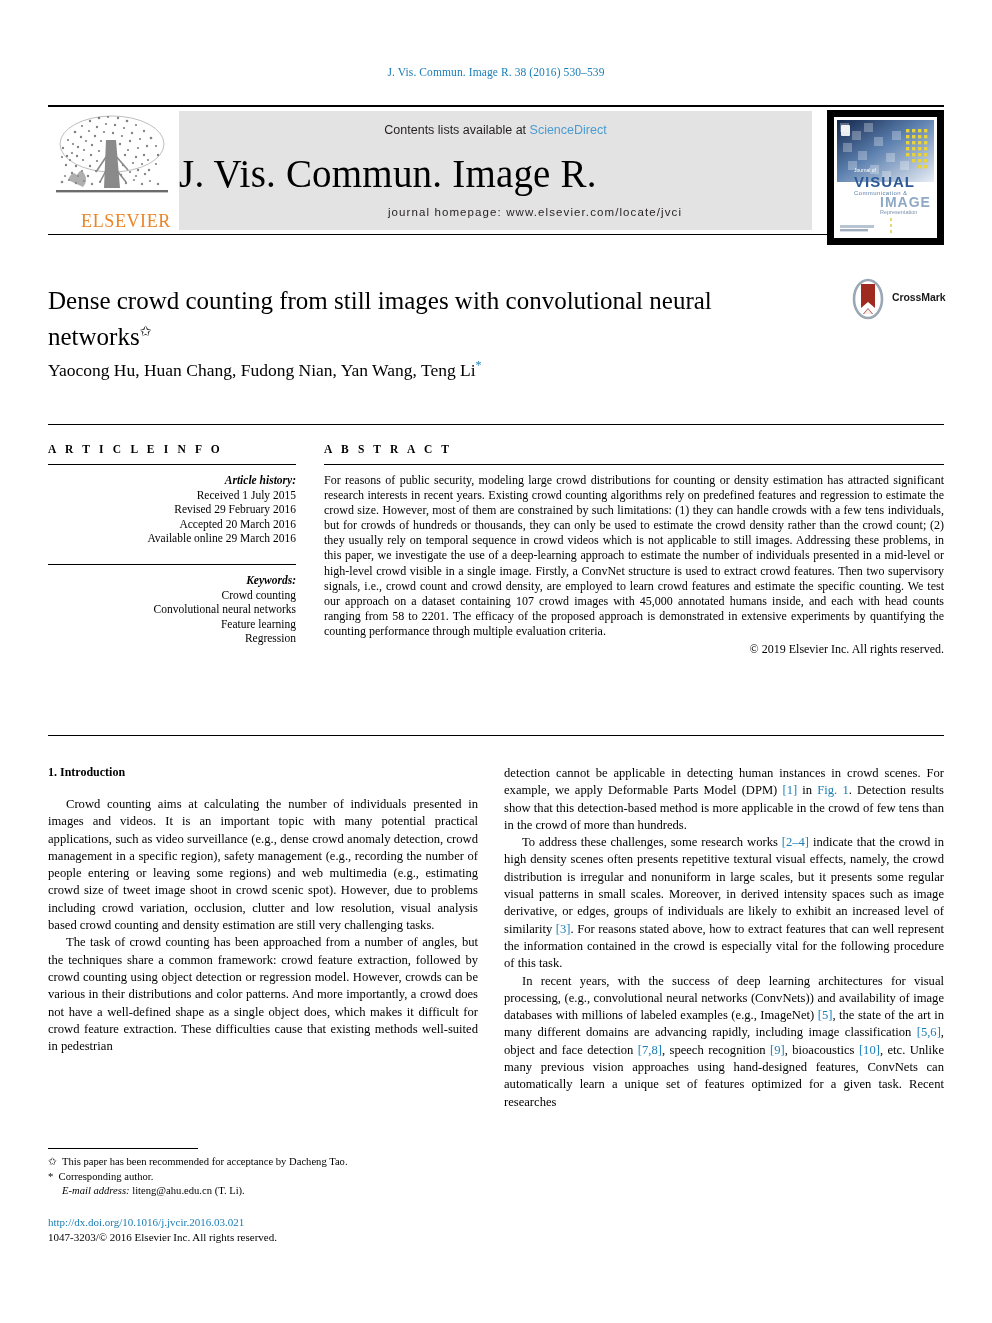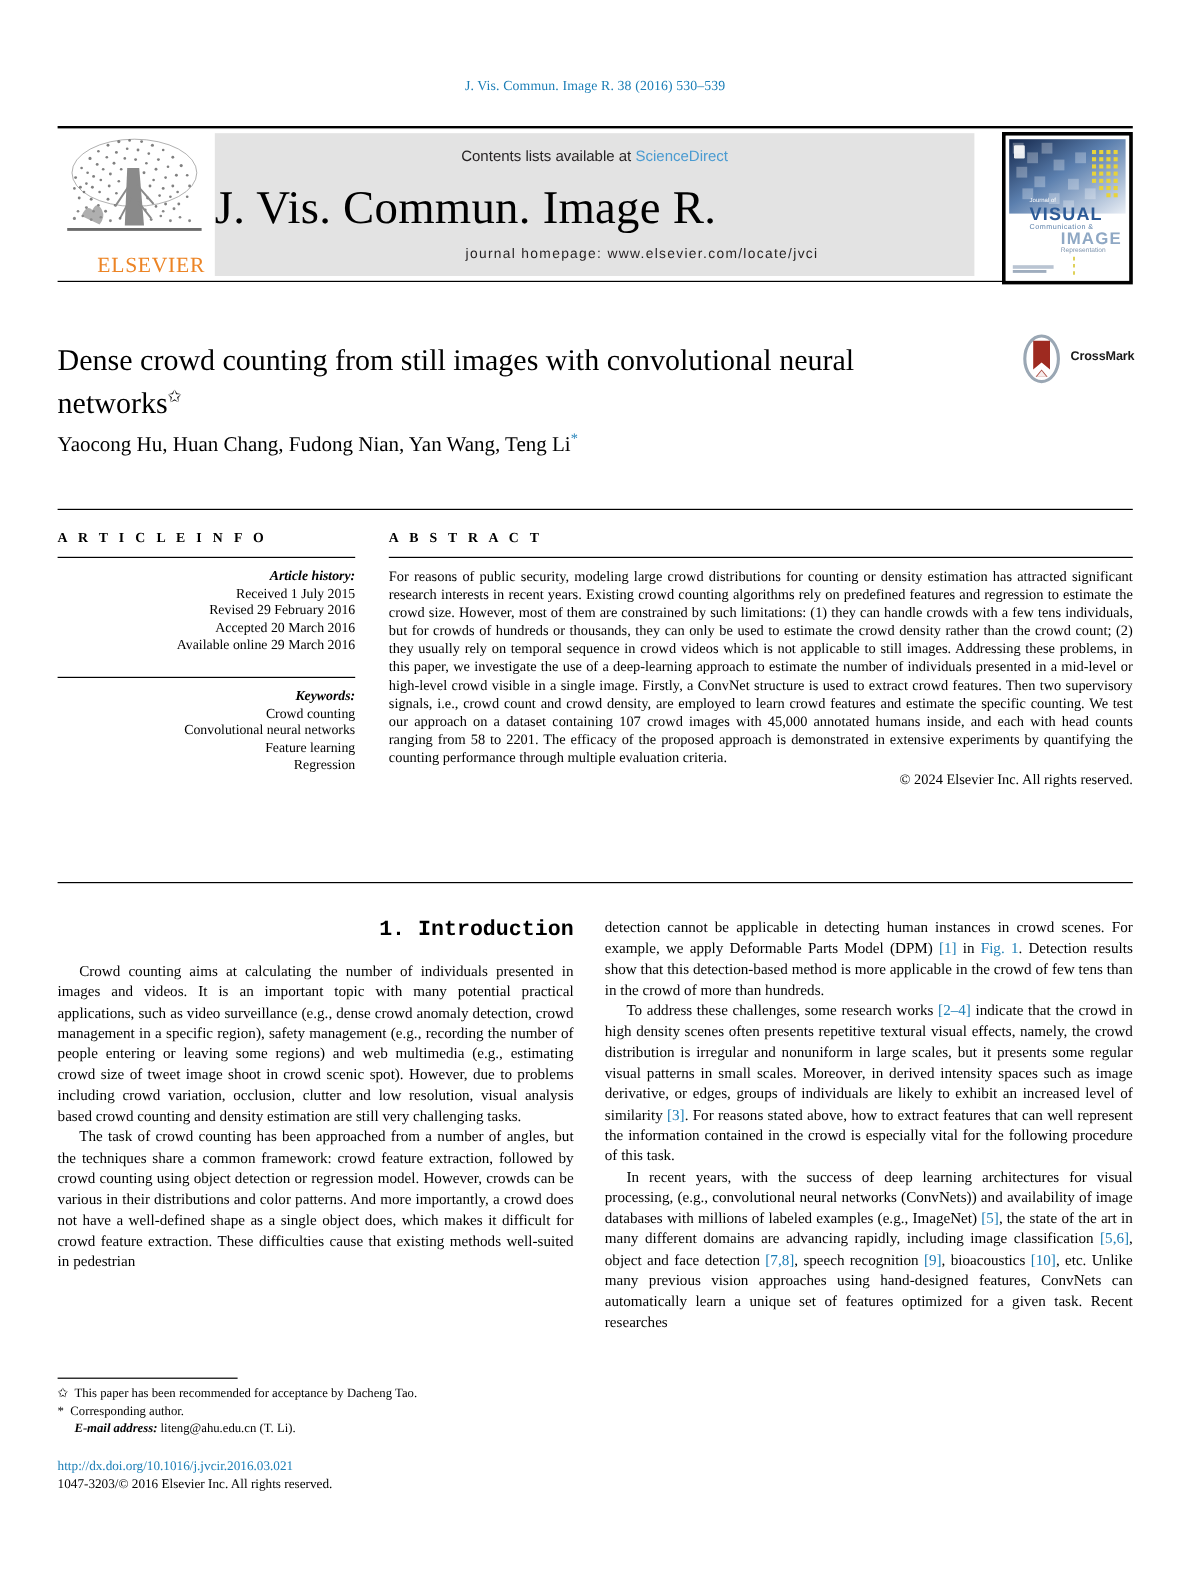--- a/index.html
+++ b/index.html
@@ -106,21 +106,21 @@
     font-size: 11.5px;
     letter-spacing: 1.1px;
     color: #231f20;
   }
   .cover-thumb {
     position: absolute;
     right: 0px;
     top: 3px;
     width: 103px;
     height: 121px;
-    border: 3px solid #000000;
+    border: 7px solid #000000;
     background: #ffffff;
     overflow: hidden;
   }
 
   
   .title {
     position: absolute;
     left: 48px;
     top: 285px;
     width: 760px;
@@ -250,25 +250,24 @@
     top: 765px;
     width: 430px;
   }
   .body-col-right {
     position: absolute;
     left: 504px;
     top: 765px;
     width: 440px;
   }
   .h1 {
-    font-family: Liberation Mono, monospace;
-    font-size: 18px;
+    font-family: Liberation Serif, serif;
+    font-size: 12px;
     font-weight: bold;
     margin: 0 0 16px 0;
-    text-align: right;
   }
   .para {
     font-family: "Liberation Serif", serif;
     font-size: 12.6px;
     line-height: 17.3px;
     text-align: justify;
     margin: 0;
     text-indent: 18px;
     color: #000;
   }
@@ -298,21 +297,21 @@
   .footnotes .fn {
     display: block;
     padding-left: 14px;
     text-indent: -14px;
     margin-bottom: 0px;
   }
   .footnotes .email-line {
     padding-left: 14px;
     text-indent: 0;
   }
-  .footnotes .ital { font-style: italic; font-weight: bold; }
+  .footnotes .ital { font-style: italic; font-weight: normal; }
 
   .doi-block {
     position: absolute;
     left: 48px;
     top: 1215px;
     width: 440px;
     font-family: "Liberation Serif", serif;
     font-size: 11px;
     line-height: 14.5px;
   }
@@ -544,21 +543,21 @@
         <div>Feature learning</div>
         <div>Regression</div>
       </div>
     </div>
   </div>
 
   <div class="col-abstract">
     <div class="sec-head">A B S T R A C T</div>
     <div class="thin-rule"></div>
     <div class="abstract-body">For reasons of public security, modeling large crowd distributions for counting or density estimation has attracted significant research interests in recent years. Existing crowd counting algorithms rely on predefined features and regression to estimate the crowd size. However, most of them are constrained by such limitations: (1) they can handle crowds with a few tens individuals, but for crowds of hundreds or thousands, they can only be used to estimate the crowd density rather than the crowd count; (2) they usually rely on temporal sequence in crowd videos which is not applicable to still images. Addressing these problems, in this paper, we investigate the use of a deep-learning approach to estimate the number of individuals presented in a mid-level or high-level crowd visible in a single image. Firstly, a ConvNet structure is used to extract crowd features. Then two supervisory signals, i.e., crowd count and crowd density, are employed to learn crowd features and estimate the specific counting. We test our approach on a dataset containing 107 crowd images with 45,000 annotated humans inside, and each with head counts ranging from 58 to 2201. The efficacy of the proposed approach is demonstrated in extensive experiments by quantifying the counting performance through multiple evaluation criteria.</div>
-    <div class="copyright">© 2024 Elsevier Inc. All rights reserved.</div>
+    <div class="copyright">© 2019 Elsevier Inc. All rights reserved.</div>
   </div>
 
   <div class="info-rule-bottom"></div>
 
   <div class="body-col-left">
     <div class="h1">1. Introduction</div>
     <p class="para">Crowd counting aims at calculating the number of individuals presented in images and videos. It is an important topic with many potential practical applications, such as video surveillance (e.g., dense crowd anomaly detection, crowd management in a specific region), safety management (e.g., recording the number of people entering or leaving some regions) and web multimedia (e.g., estimating crowd size of tweet image shoot in crowd scenic spot). However, due to problems including crowd variation, occlusion, clutter and low resolution, visual analysis based crowd counting and density estimation are still very challenging tasks.</p>
     <p class="para">The task of crowd counting has been approached from a number of angles, but the techniques share a common framework: crowd feature extraction, followed by crowd counting using object detection or regression model. However, crowds can be various in their distributions and color patterns. And more importantly, a crowd does not have a well-defined shape as a single object does, which makes it difficult for crowd feature extraction. These difficulties cause that existing methods well-suited in pedestrian</p>
   </div>
 

